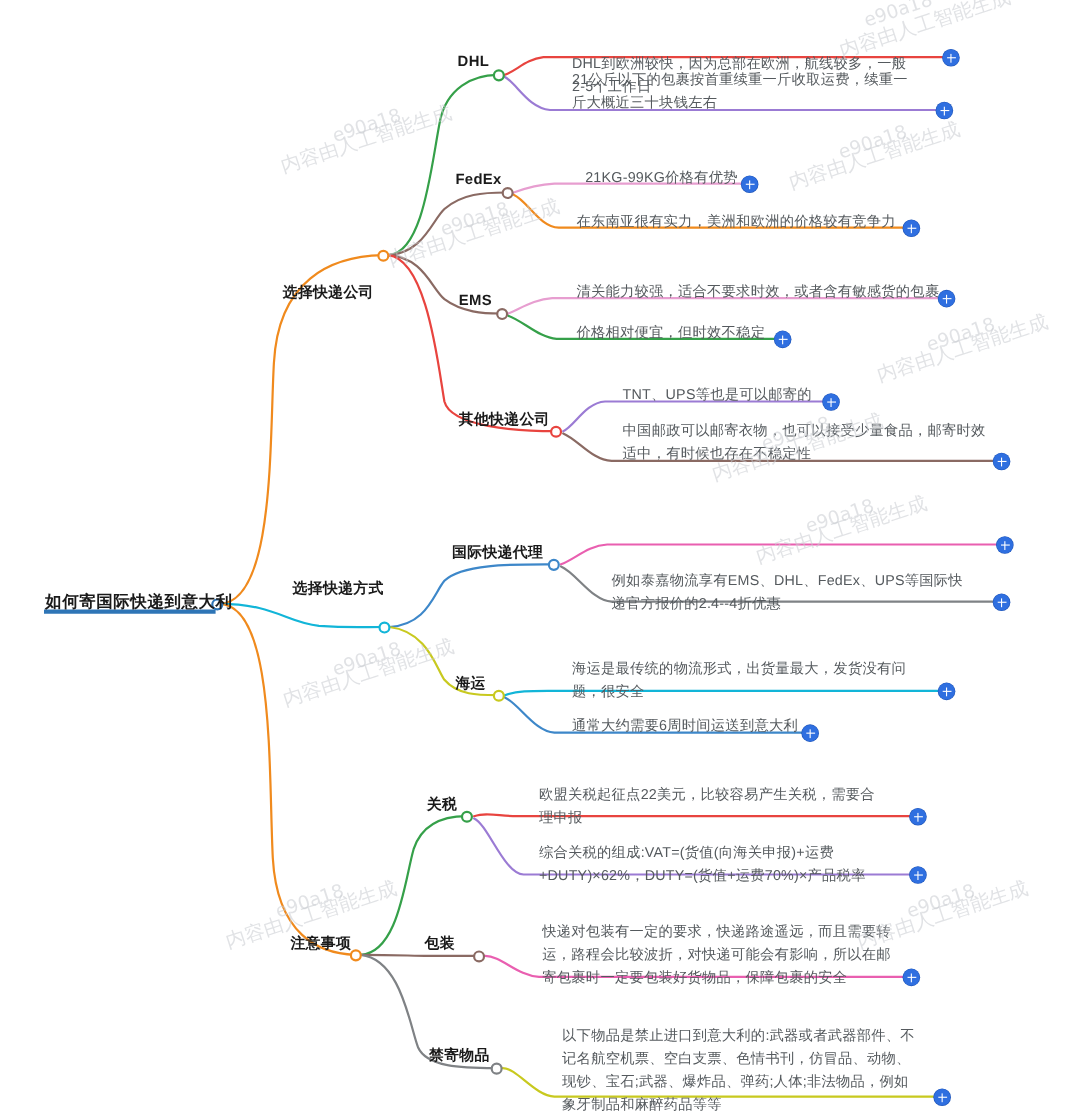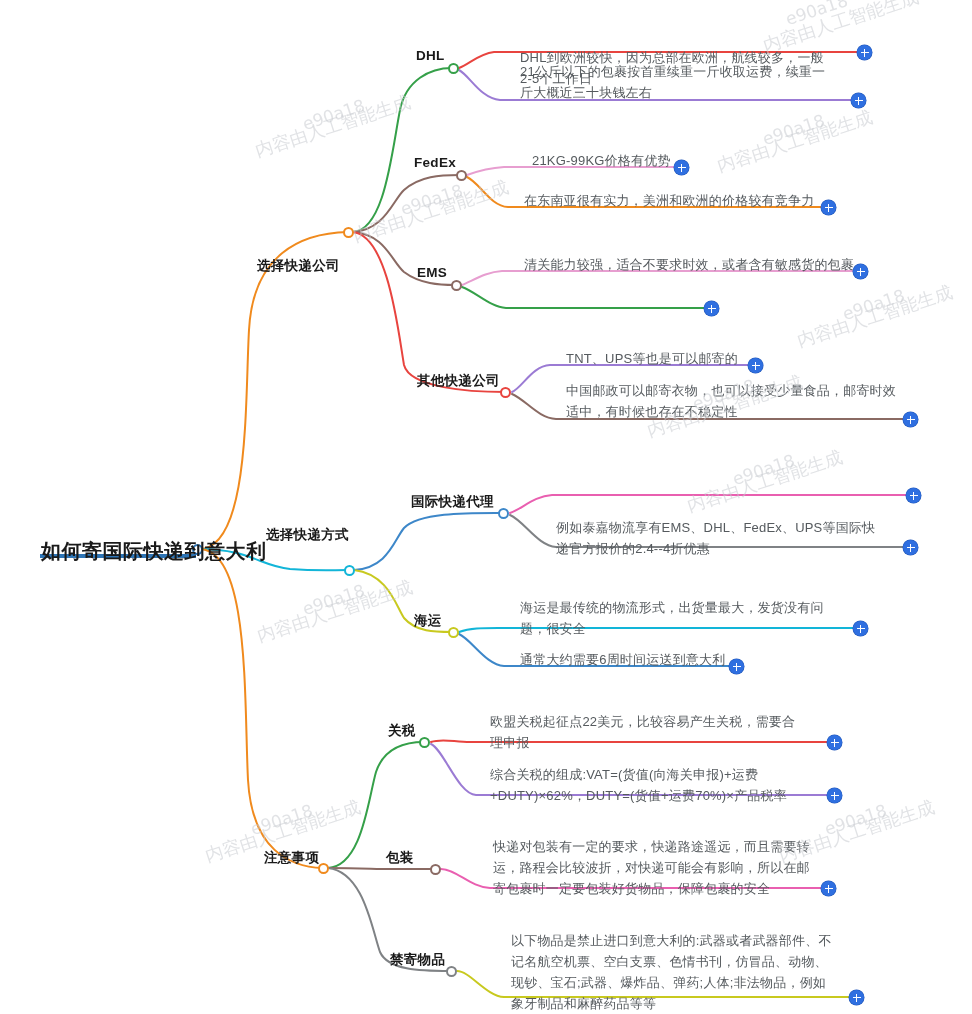--- a/index.html
+++ b/index.html
@@ -4,21 +4,21 @@
 <style>
   html,body{margin:0;padding:0;background:#ffffff;}
   body{width:972px;height:1014px;overflow:hidden;
        font-family:"Liberation Sans","DejaVu Sans",sans-serif;}
   #stage{position:relative;width:972px;height:1014px;background:#fff;}
   svg.layer{position:absolute;left:0;top:0;width:972px;height:1014px;pointer-events:none;}
 
   .node{position:absolute;white-space:nowrap;}
 
   
-  .root-label{font-size:20px;font-weight:bold;color:#1a1a1a;letter-spacing:0.5px;}
+  .root-label{font-size:15px;font-weight:bold;color:#1a1a1a;letter-spacing:0.5px;}
 
   
   .b1-label{font-size:13.5px;font-weight:bold;color:#1a1a1a;letter-spacing:0.3px;}
   .b2-label{font-size:13.5px;font-weight:bold;color:#1a1a1a;letter-spacing:0.3px;}
 
   
   .leaf-text{position:absolute;font-size:13px;line-height:21px;color:#555a5e;
              letter-spacing:0.2px;}
 
   
@@ -123,20 +123,21 @@
   <div class="node b2-label" style="left:386px;top:849px;">包装</div>
   <div class="node b2-label" style="left:390px;top:951px;">禁寄物品</div>
 
   <div class="leaf-text" style="left:520px;top:13px;width:310px;margin-top:34px;">DHL到欧洲较快，因为总部在欧洲，航线较多，一般2-5个工作日</div>
   <div class="leaf-text" style="left:520px;top:61px;width:318px;">21公斤以下的包裹按首重续重一斤收取运费，续重一斤大概近三十块钱左右</div>
 
   <div class="leaf-text" style="left:532px;top:150px;width:180px;">21KG-99KG价格有优势</div>
   <div class="leaf-text" style="left:524px;top:190px;width:330px;">在东南亚很有实力，美洲和欧洲的价格较有竞争力</div>
 
   <div class="leaf-text" style="left:524px;top:254px;width:340px;">清关能力较强，适合不要求时效，或者含有敏感货的包裹</div>
+  <div class="leaf-text" style="left:524px;top:291px;width:220px;">价格相对便宜，但时效不稳定</div>
 
   <div class="leaf-text" style="left:566px;top:380px;width:330px;">中国邮政可以邮寄衣物，也可以接受少量食品，邮寄时效适中，有时候也存在不稳定性</div>
   <div class="leaf-text" style="left:566px;top:348px;width:200px;">TNT、UPS等也是可以邮寄的</div>
 
   <div class="leaf-text" style="left:556px;top:517px;width:330px;">例如泰嘉物流享有EMS、DHL、FedEx、UPS等国际快递官方报价的2.4--4折优惠</div>
 
   <div class="leaf-text" style="left:520px;top:597px;width:320px;">海运是最传统的物流形式，出货量最大，发货没有问题，很安全</div>
   <div class="leaf-text" style="left:520px;top:649px;width:240px;">通常大约需要6周时间运送到意大利</div>
 
   <div class="leaf-text" style="left:490px;top:711px;width:310px;">欧盟关税起征点22美元，比较容易产生关税，需要合理申报</div>

